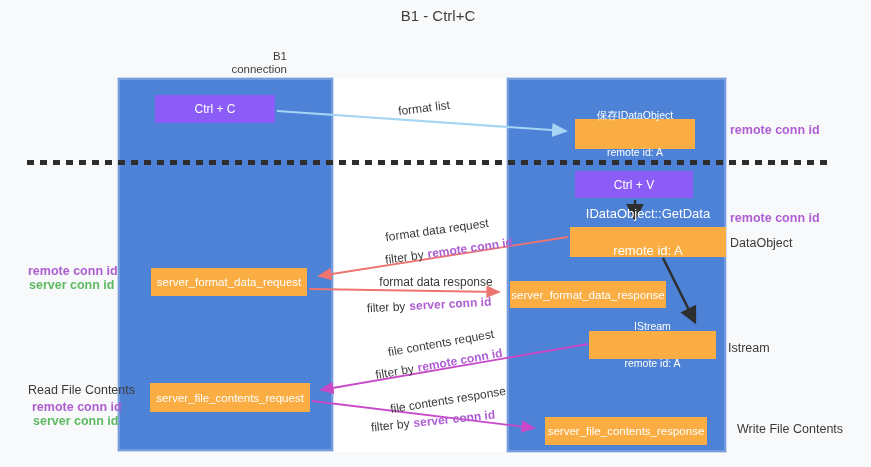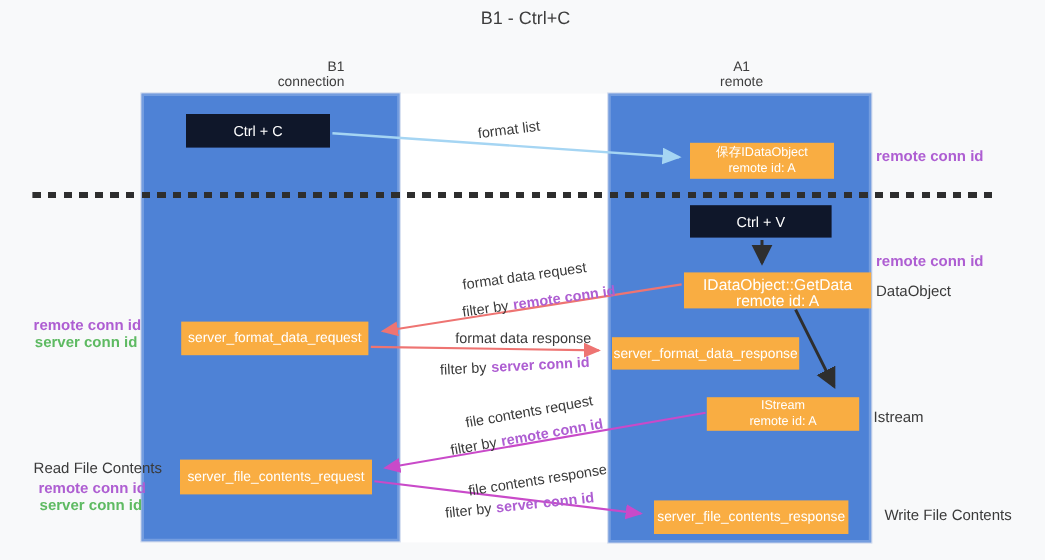--- a/index.html
+++ b/index.html
@@ -18,22 +18,22 @@
                font-size:11.5px;line-height:13px;z-index:3;}
   .lh-left{left:147px;text-align:right;} .lh-right{left:548px;}
 
   .dashed-line{position:absolute;left:27px;top:160px;width:805px;height:5px;z-index:5;
       background:repeating-linear-gradient(90deg,#2e2e2e 0 7px,transparent 7px 13px);}
 
   .arrows{position:absolute;left:0;top:0;width:871px;height:467px;z-index:6;pointer-events:none;}
 
   .box{position:absolute;z-index:7;box-sizing:border-box;display:flex;flex-direction:column;
        align-items:center;justify-content:center;color:#ffffff;text-align:center;}
-  .box-green{background:#0f172a;}
-  .box-orange{background:#f9ad42;}
+  .box-green{background:#8b5cf6;}
+  .box-orange{background:#f9ad42;gap:24px;}
   .bx-ctrl-c{left:155px;top:95px;width:120px;height:28px;font-size:12px;}
   .bx-save{left:575px;top:119px;width:120px;height:30px;font-size:10.5px;line-height:13px;}
   .bx-ctrl-v{left:575px;top:171px;width:118px;height:27px;font-size:12px;}
   .bx-getdata{left:570px;top:227px;width:156px;height:30px;font-size:13px;line-height:13px;justify-content:flex-end;}
   .bx-fmt-req{left:151px;top:268px;width:156px;height:28px;font-size:11.5px;}
   .bx-fmt-resp{left:510px;top:281px;width:156px;height:27px;font-size:11.5px;}
   .bx-istream{left:589px;top:331px;width:127px;height:28px;font-size:10.5px;line-height:13px;}
   .bx-file-req{left:150px;top:383px;width:160px;height:29px;font-size:11.5px;}
   .bx-file-resp{left:545px;top:417px;width:162px;height:28px;font-size:11.5px;}
 
@@ -56,24 +56,20 @@
   <div class="lane lane-left"></div>
   <div class="lane lane-right"></div>
 
   <div class="title">
     <div>B1 - Ctrl+C</div>
   </div>
 
   <div class="lane-header lh-left">
     <div>B1</div>
     <div>connection</div>
-  </div>
-  <div class="lane-header lh-right">
-    <div>A1</div>
-    <div>remote</div>
   </div>
 
   <div class="dashed-line"></div>
 
   <svg class="arrows" viewBox="0 0 871 467">
     <defs>
       <marker id="m-blue" markerWidth="9" markerHeight="8" refX="7" refY="3.5" orient="auto">
         <path d="M0,0 L8,3.5 L0,7 Z" fill="#a5d5f3"></path>
       </marker>
       <marker id="m-red" markerWidth="9" markerHeight="8" refX="7" refY="3.5" orient="auto">

